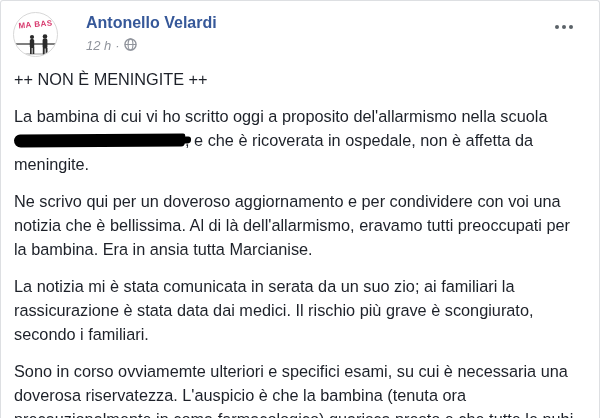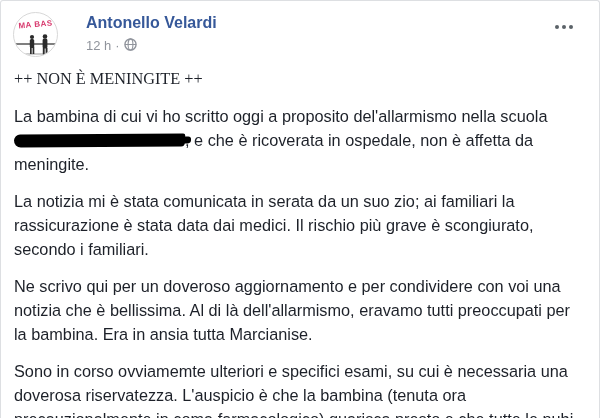--- a/index.html
+++ b/index.html
@@ -51,20 +51,21 @@
     font-size:16px;
     line-height:20px;
     cursor:pointer;
   }
   .meta-row {
     display:flex;
     align-items:center;
     margin-top:4px;
     color:#90949c;
     font-size:13px;
+    font-style:italic;
   }
   .meta-dot { margin:0 4px; }
   .globe { display:inline-block; margin-top:1px; }
   .more-menu {
     position:absolute;
     top:20px; right:22px;
     display:flex;
     gap:3px;
     cursor:pointer;
     padding:4px;
@@ -75,21 +76,21 @@
     background:#5b6268;
     display:block;
   }
   .post-body {
     padding:2px 14px 0 13px;
     color:#1d2129;
     font-size:16.3px;
     line-height:24px;
   }
   .post-body p { margin:0 0 13px 0; }
-  .headline { margin-bottom:13px;font-family:Liberation Serif, serif; }
+  .headline { margin-bottom:13px; }
   .redaction {
     display:inline-block;
     width:171px; height:13px;
     background:#000;
     border-radius:8px 3px 5px 10px;
     vertical-align:-1px;
     transform:skewX(-3deg) rotate(-0.4deg);
     position:relative;
   }
   .redaction::after {
@@ -147,20 +148,20 @@
       <i></i>
     </div>
   </div>
 
   <div class="post-body">
     <p class="headline">++ NON È MENINGITE ++</p>
 
     <p><span>La bambina di cui vi ho scritto oggi a proposito del'allarmismo nella scuola</span>
       <span class="redaction" title=""></span><span>, e che è ricoverata in ospedale, non è affetta da meningite.</span></p>
 
+    <p>Ne scrivo qui per un doveroso aggiornamento e per condividere con voi una notizia che è bellissima. Al di là dell'allarmismo, eravamo tutti preoccupati per la bambina. Era in ansia tutta Marcianise.</p>
+
     <p>La notizia mi è stata comunicata in serata da un suo zio; ai familiari la rassicurazione è stata data dai medici. Il rischio più grave è scongiurato, secondo i familiari.</p>
-
-    <p>Ne scrivo qui per un doveroso aggiornamento e per condividere con voi una notizia che è bellissima. Al di là dell'allarmismo, eravamo tutti preoccupati per la bambina. Era in ansia tutta Marcianise.</p>
 
     <p>Sono in corso ovviamemte ulteriori e specifici esami, su cui è necessaria una doverosa riservatezza. L'auspicio è che la bambina (tenuta ora precauzionalmente in coma farmacologico) guarisca presto e che tutte le nubi si dissolvano. Può contare - e conta - sulle nostre preghiere.</p>
   </div>
 
 </div>
 
 </body></html>

